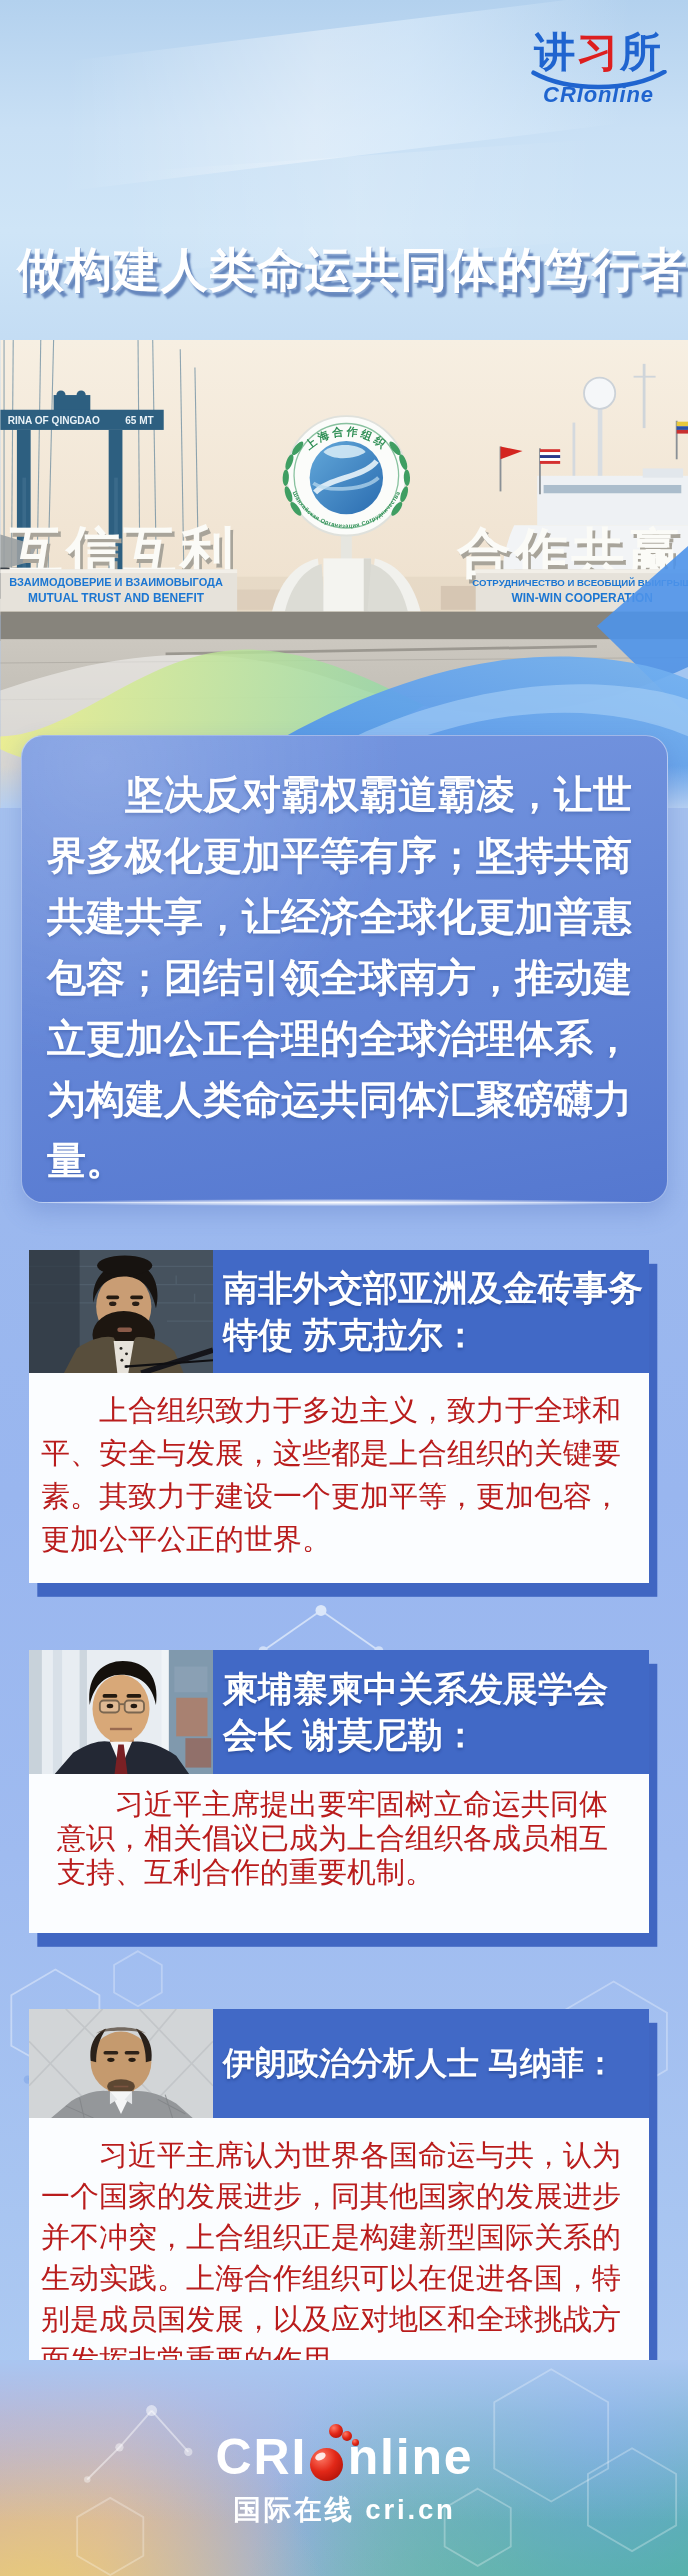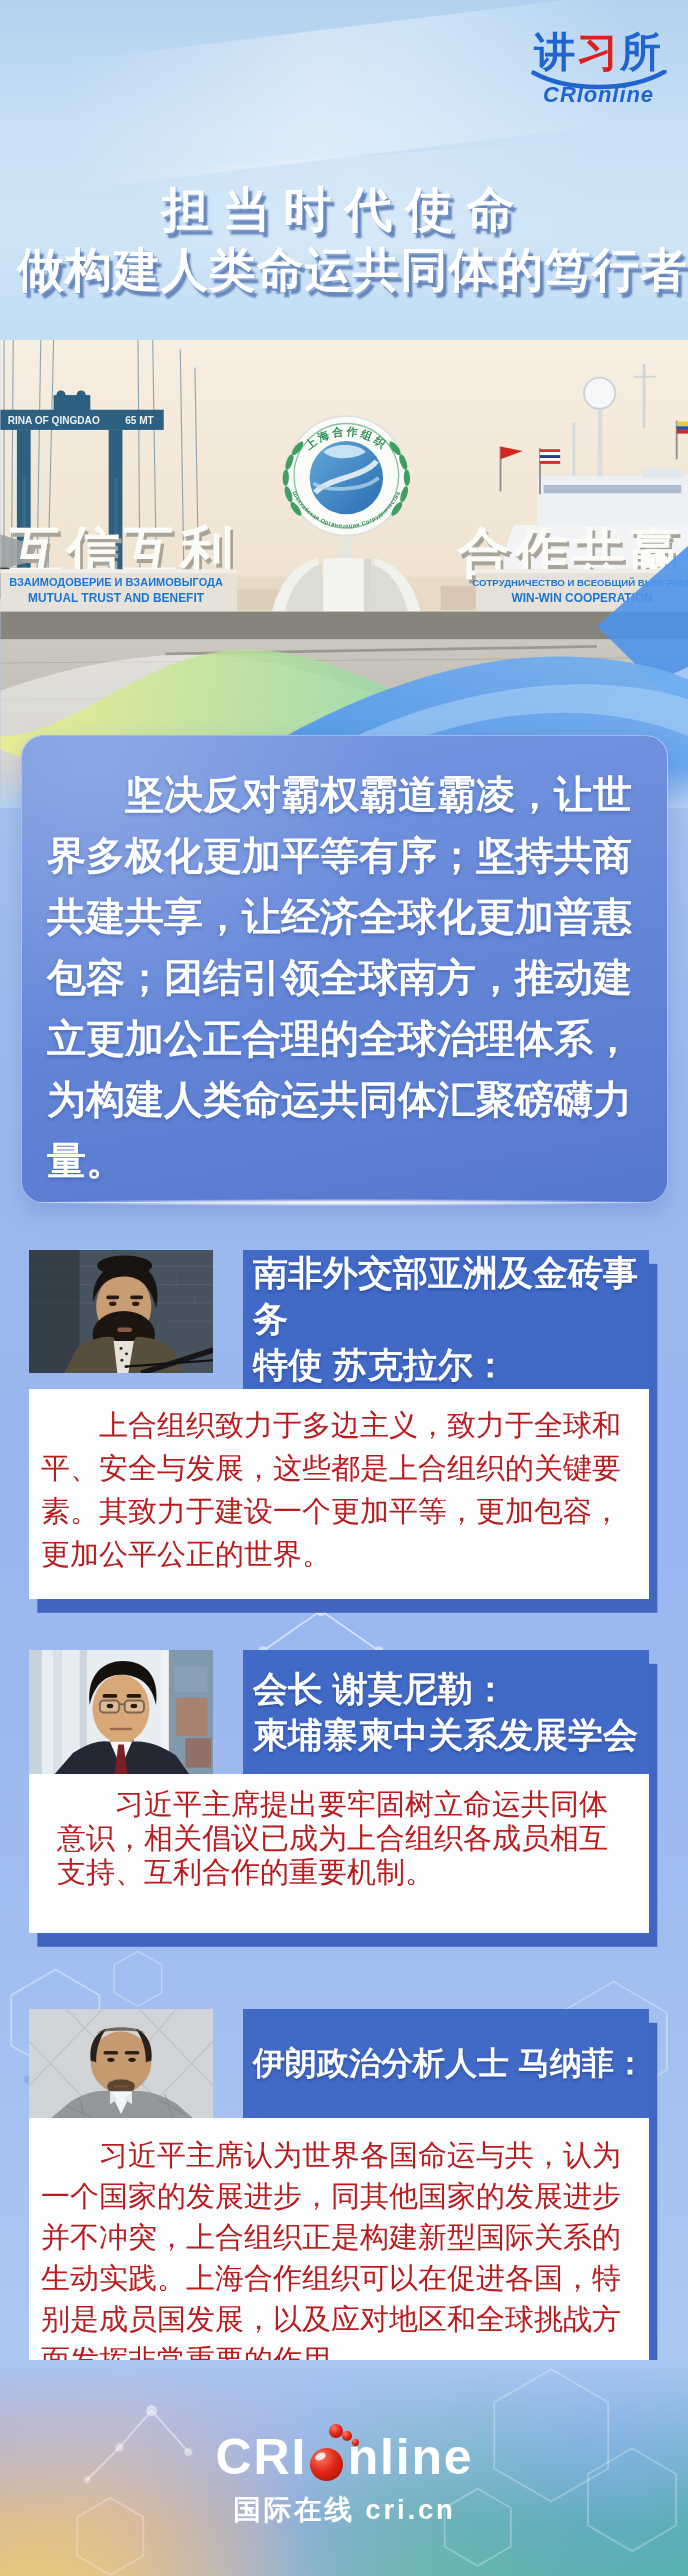--- a/index.html
+++ b/index.html
@@ -39,21 +39,21 @@
     background:radial-gradient(circle at 12% 6%,rgba(255,255,255,.18),transparent 42%),
       linear-gradient(170deg,#7697e0 0%,#6486d7 52%,#5578d0 100%);
     box-shadow:0 9.2px 22px rgba(80,110,190,.30);}
   .quote-card::after{content:"";position:absolute;left:4%;right:4%;bottom:-3.7px;height:6.4px;border-radius:50%;
     background:radial-gradient(ellipse at center,rgba(255,255,255,.95) 0%,rgba(255,255,255,.5) 45%,rgba(255,255,255,0) 75%);}
   .quote-card p{margin:0;padding:27.6px 25px 0;font-size:39px;line-height:61px;font-weight:700;color:#ffffff;
     text-indent:2em;text-shadow:0 1.8px 3.7px rgba(30,60,130,.35);}
 
   
   .card{position:absolute;left:29px;width:620px;box-shadow:8.3px 13.8px 0 0 #4066c2;}
-  .card-head{display:flex;gap:30px;}
+  .card-head{display:flex;}
   .photo{width:184px;flex:0 0 184px;overflow:hidden;}
   .photo svg{display:block;}
   .band{flex:1;background:#4169c6;display:flex;flex-direction:column;justify-content:center;padding-left:10px;}
   .band-line{color:#fff;font-weight:800;font-size:35px;line-height:1.32;text-shadow:0 1.8px 2.8px rgba(20,45,110,.4);}
   .band-line:empty{display:none;}
   .c3 .band-line{font-size:32px;}
   .card-body{background:#fbfdff;}
   .card-body p{margin:0;font-size:29px;color:#b91c1c;font-weight:500;text-indent:2em;}
   .c1 .card-body{height:210px;}
   .c1 .card-body p{padding:15.6px 12px 0;line-height:43px;}
@@ -96,21 +96,20 @@
   <div class="streak s2"></div>
 
   <div class="brand">
     <div class="brand-chars"><span class="b">讲</span><span class="r">习</span><span class="b">所</span></div>
     <svg class="brand-swoosh" width="140" height="20" viewBox="0 0 152 22">
       <path d="M4,3 C42,24 110,24 148,2" stroke="#1f64cf" stroke-width="5" fill="none" stroke-linecap="round"></path>
     </svg>
     <div class="brand-cri">CRIonline</div>
   </div>
 
-  <div class="title-line t1">担当时代使命</div>
   <div class="title-line t2">做构建人类命运共同体的笃行者</div>
 
   <div class="hero">
     <svg width="689" height="468" viewBox="0 0 750 510">
       <defs>
         <linearGradient id="sky" x1="0" y1="0" x2="0" y2="1">
           <stop offset="0" stop-color="#f7efe2"></stop>
             <stop offset="1" stop-color="#eee0cd"></stop>
         </linearGradient>
         <linearGradient id="globe" x1="0" y1="0" x2="1" y2="1">
@@ -351,22 +350,22 @@
           <line x1="98" y1="59" x2="104" y2="59" stroke="#7a6650" stroke-width="2"></line>
           <ellipse cx="88" cy="61" rx="3.6" ry="2.4" fill="#241a12"></ellipse>
           <ellipse cx="114" cy="61" rx="3.6" ry="2.4" fill="#241a12"></ellipse>
           <line x1="88" y1="86" x2="112" y2="86" stroke="#9a6a50" stroke-width="2.6"></line>
           <path d="M28,135 L48,112 C66,100 80,98 88,100 L100,120 L112,100 C126,98 142,103 160,115 L174,135 Z" fill="#232834"></path>
           <polygon points="88,100 112,100 100,128" fill="#f6f7f8"></polygon>
           <polygon points="97,103 103,103 107,135 93,135" fill="#7a2024"></polygon>
         </svg>
       </div>
       <div class="band">
+        <div class="band-line">柬埔寨柬中关系发展学会</div>
         <div class="band-line">会长 谢莫尼勒：</div>
-        <div class="band-line">柬埔寨柬中关系发展学会</div>
       </div>
     </div>
     <div class="card-body">
       <p>习近平主席提出要牢固树立命运共同体意识，相关倡议已成为上合组织各成员相互支持、互利合作的重要机制。</p>
     </div>
   </section>
 
   <svg class="deco" style="top:1942px;left:0;" width="230" height="156" viewBox="0 0 250 170">
     <polygon points="60,30 108,58 108,113 60,140 12,113 12,58" fill="none" stroke="rgba(255,255,255,.38)" stroke-width="2"></polygon>
     <polygon points="150,10 176,25 176,55 150,70 124,55 124,25" fill="none" stroke="rgba(255,255,255,.28)" stroke-width="2"></polygon>

